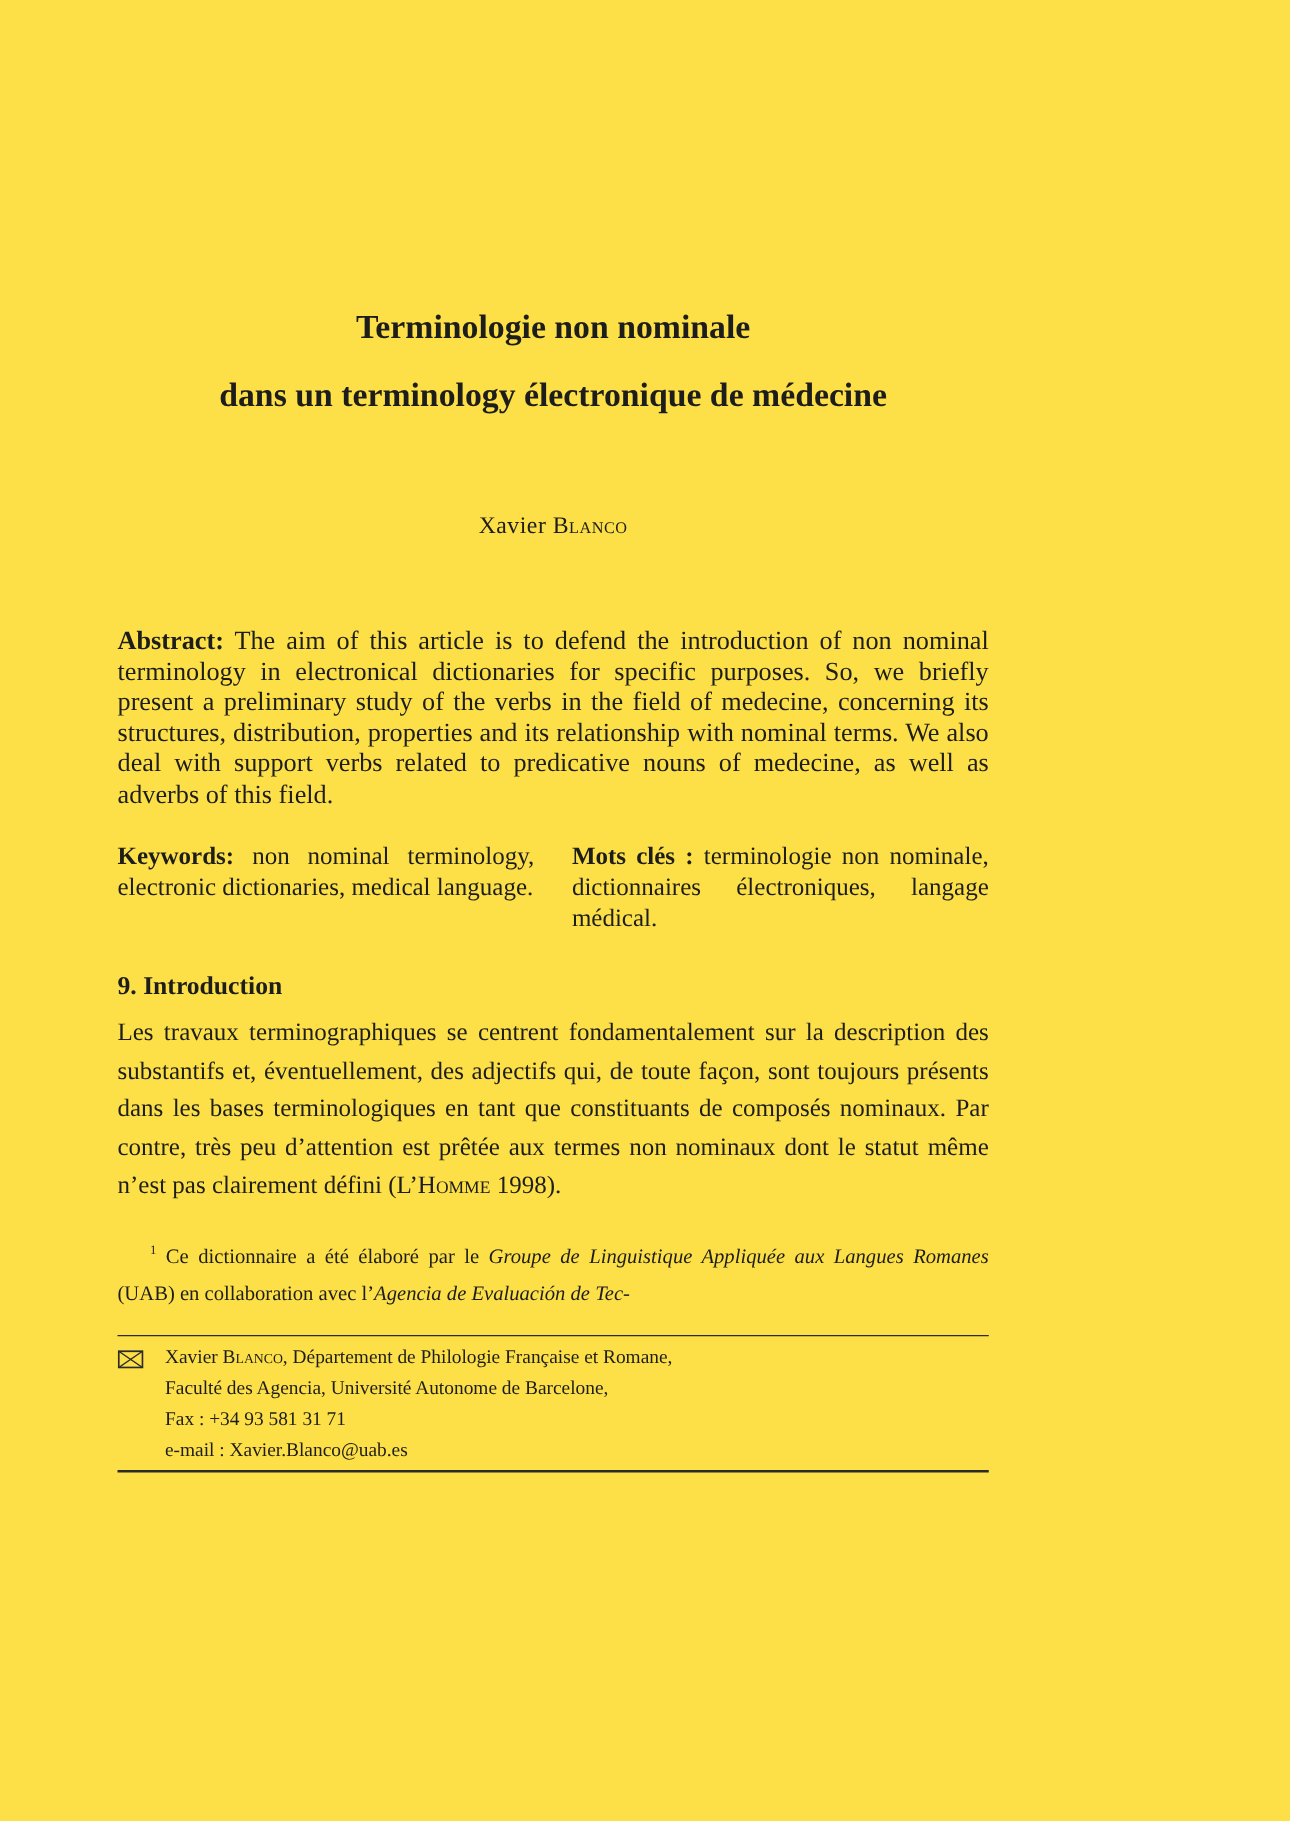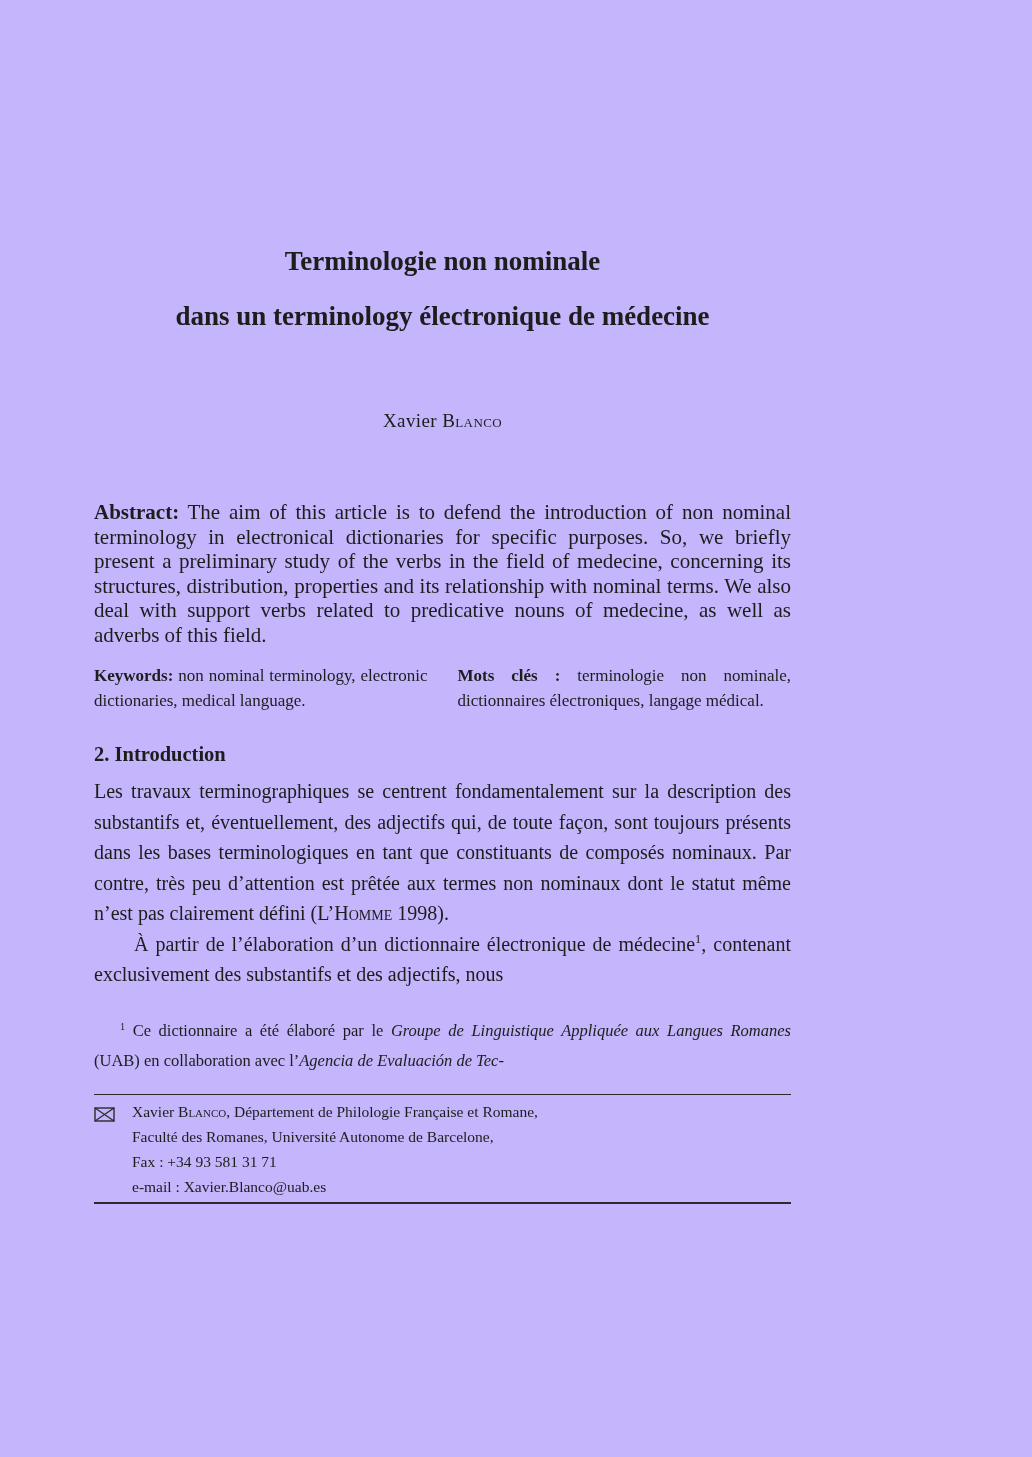--- a/index.html
+++ b/index.html
@@ -2,21 +2,21 @@
 <html><head>
 <meta charset="utf-8">
 <style>
   * { margin: 0; padding: 0; box-sizing: border-box; }
   html, body { background: #e9e9e9; }
   .page {
     position: relative;
     width: 1032px;
     height: 1457px;
     margin: 0 auto;
-    background: #c4b5fd;
+    background: #fde047;
     color: #1d1d1b;
     font-family: "Liberation Serif", "DejaVu Serif", serif;
     overflow: hidden;
   }
   .content {
     position: absolute;
     left: 94px;
     top: 0;
     width: 697px;
   }
@@ -36,24 +36,24 @@
     letter-spacing: 0.4px;
   }
   .sc { font-variant: small-caps; }
   .abstract {
     margin-top: 68px;
     font-size: 21px;
     line-height: 24.5px;
     text-align: justify;
   }
   .kw-row {
-    margin-top: 16px;
+    margin-top: 26px;
     display: flex;
     gap: 30px;
-    font-size: 17px;
+    font-size: 20px;
     line-height: 25px;
   }
   .kw-col { flex: 1; text-align: justify; }
   .section-heading {
     margin-top: 30px;
     font-size: 20.5px;
     font-weight: 700;
   }
   .body-para {
     font-size: 20px;
@@ -107,41 +107,40 @@
 
     <div class="author"><span>Xavier </span><span class="sc">Blanco</span></div>
 
     <p class="abstract"><b>Abstract:</b><span> The aim of this article is to defend the introduction of non nominal terminology in electronical dictionaries for specific purposes. So, we briefly present a preliminary study of the verbs in the field of medecine, concerning its structures, distribution, properties and its relationship with nominal terms. We also deal with support verbs related to predicative nouns of medecine, as well as adverbs of this field.</span></p>
 
     <div class="kw-row">
       <p class="kw-col"><b>Keywords:</b><span> non nominal terminology, electronic dictionaries, medical language.</span></p>
       <p class="kw-col"><b>Mots clés :</b><span> terminologie non nominale, dictionnaires électroniques, langage médical.</span></p>
     </div>
 
-    <h2 class="section-heading">2. Introduction</h2>
+    <h2 class="section-heading">9. Introduction</h2>
 
     <p class="body-para first"><span>Les travaux terminographiques se centrent fondamentalement sur la description des substantifs et, éventuellement, des adjectifs qui, de toute façon, sont toujours présents dans les bases terminologiques en tant que constituants de composés nominaux. Par contre, très peu d’attention est prêtée aux termes non nominaux dont le statut même n’est pas clairement défini (L’</span><span class="sc">Homme</span><span> 1998).</span></p>
 
-    <p class="body-para indent"><span>À partir de l’élaboration d’un dictionnaire électronique de médecine</span><sup>1</sup><span>, contenant exclusivement des substantifs et des adjectifs, nous</span></p>
 
     <div class="footnote"><sup>1</sup><span> Ce dictionnaire a été élaboré par le </span><i>Groupe de Linguistique Appliquée aux Langues Romanes</i><span> (UAB) en collaboration avec l’</span><i>Agencia de Evaluación de Tec-</i></div>
 
     <div class="contact">
       <div class="rule thin"></div>
       <div class="contact-row">
         <span class="envelope">
           <svg width="21" height="15" viewBox="0 0 21 15" aria-hidden="true">
             <rect x="1" y="1" width="19" height="13" fill="none" stroke="#2b2b29" stroke-width="1.4"></rect>
             <line x1="1" y1="1" x2="20" y2="14" stroke="#2b2b29" stroke-width="1.2"></line>
             <line x1="20" y1="1" x2="1" y2="14" stroke="#2b2b29" stroke-width="1.2"></line>
           </svg>
         </span>
         <div class="contact-lines">
           <div><span>Xavier </span><span class="sc">Blanco</span><span>, Département de Philologie Française et Romane,</span></div>
-          <div>Faculté des Romanes, Université Autonome de Barcelone,</div>
+          <div>Faculté des Agencia, Université Autonome de Barcelone,</div>
           <div class="fax-row">
               <span>Fax : +34 93 581 31 71</span>
               <span>e-mail : Xavier.Blanco@uab.es</span>
             </div>
         </div>
       </div>
       <div class="rule"></div>
     </div>
 
   </div>

